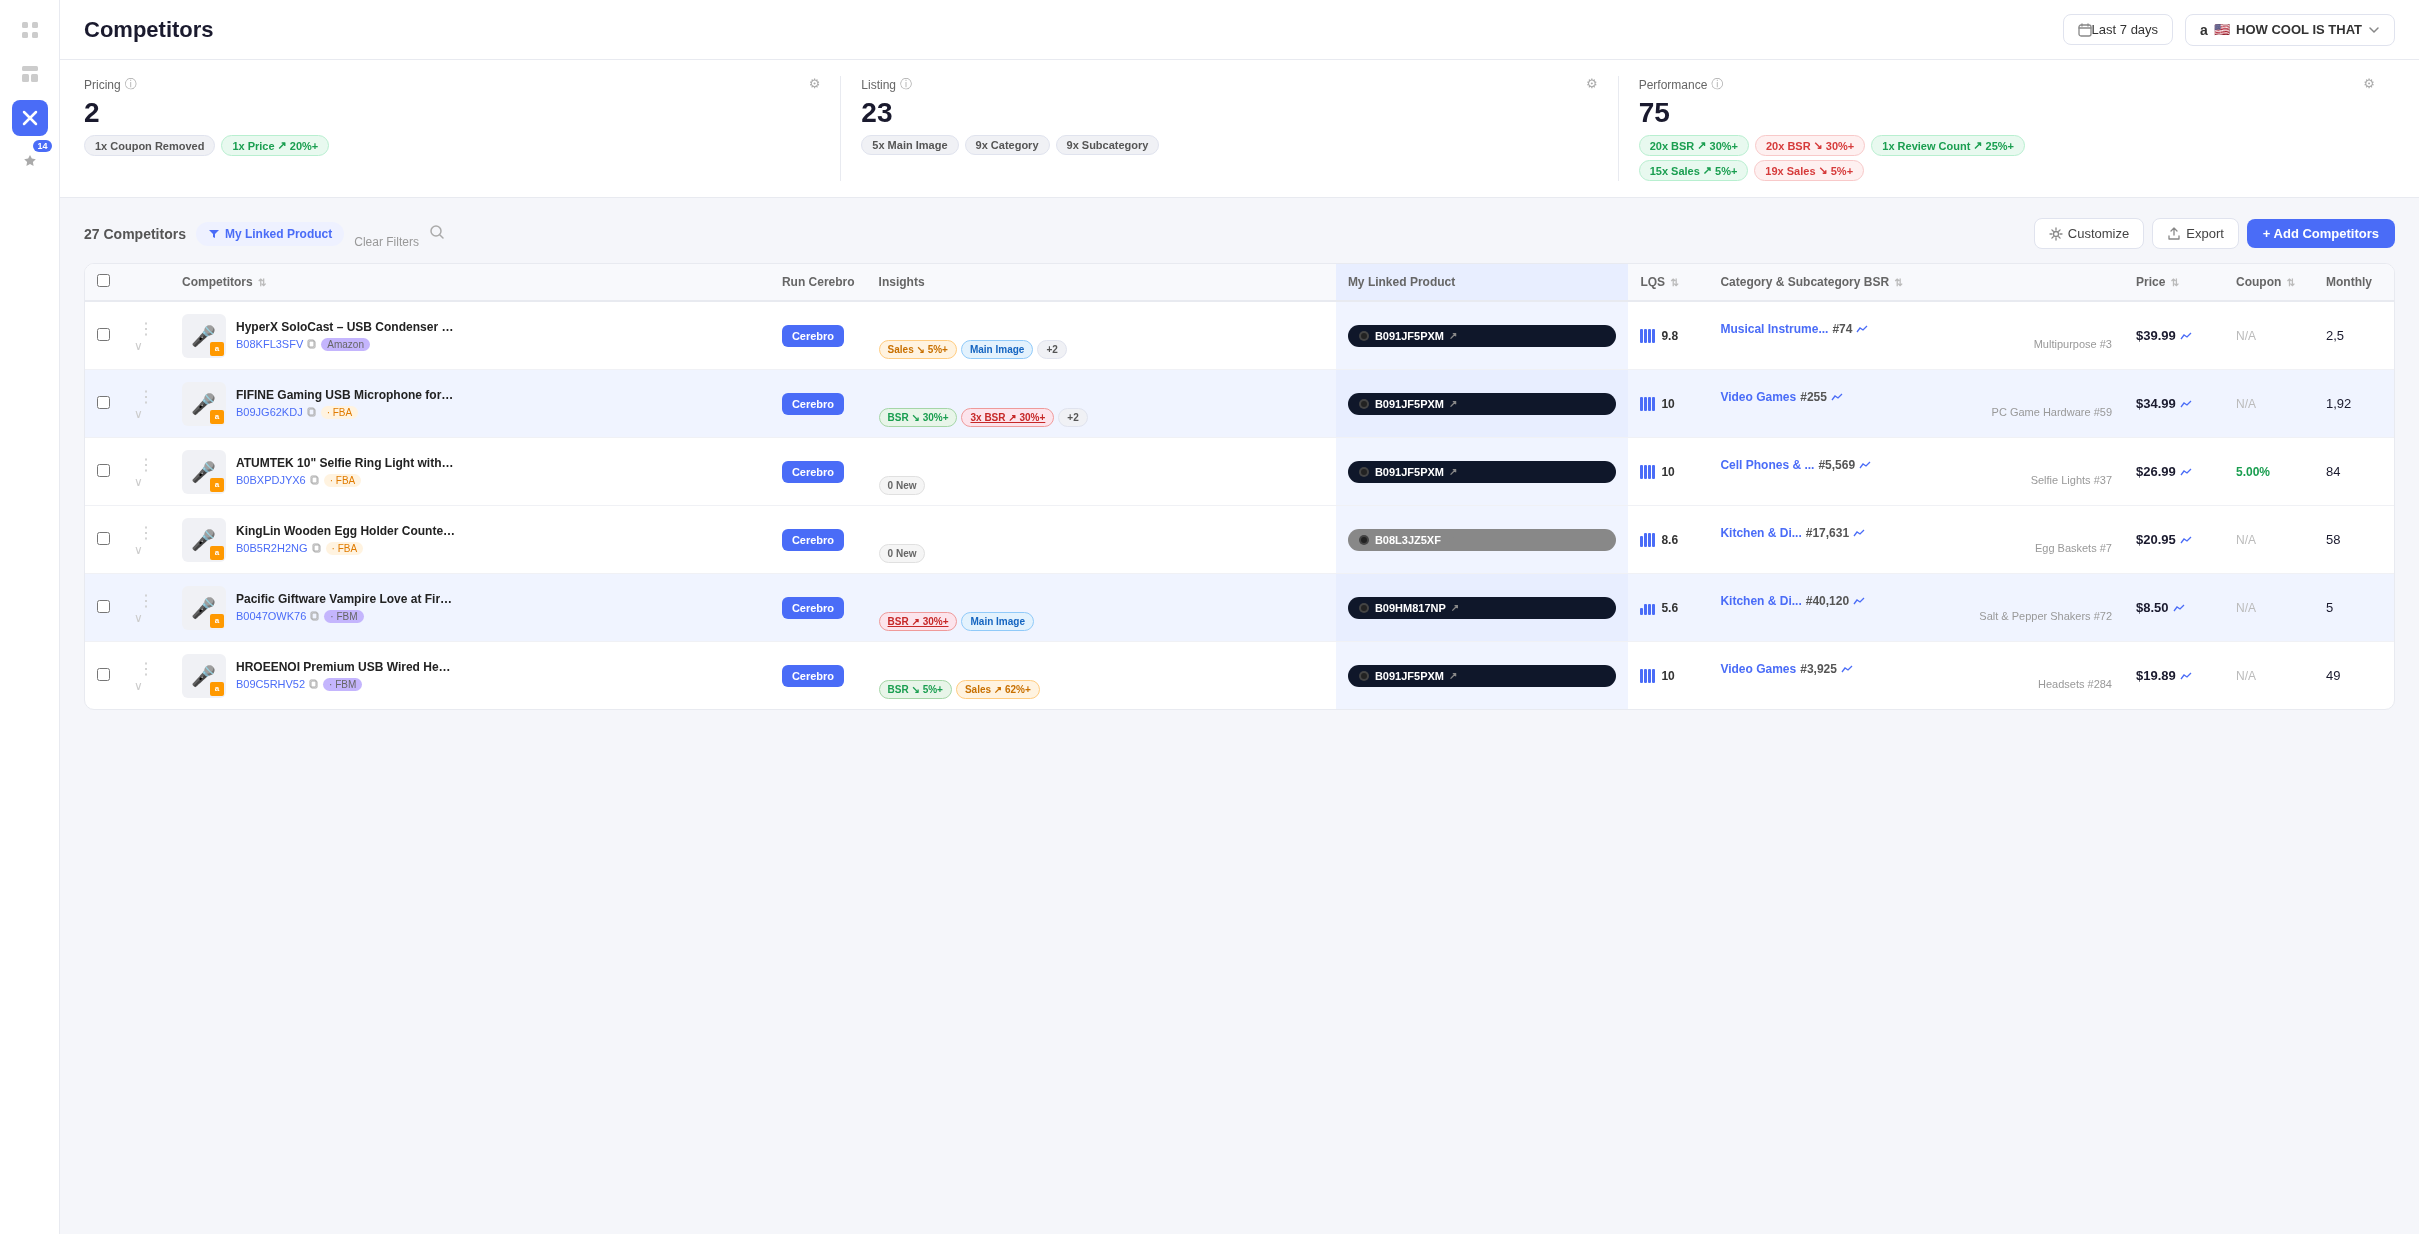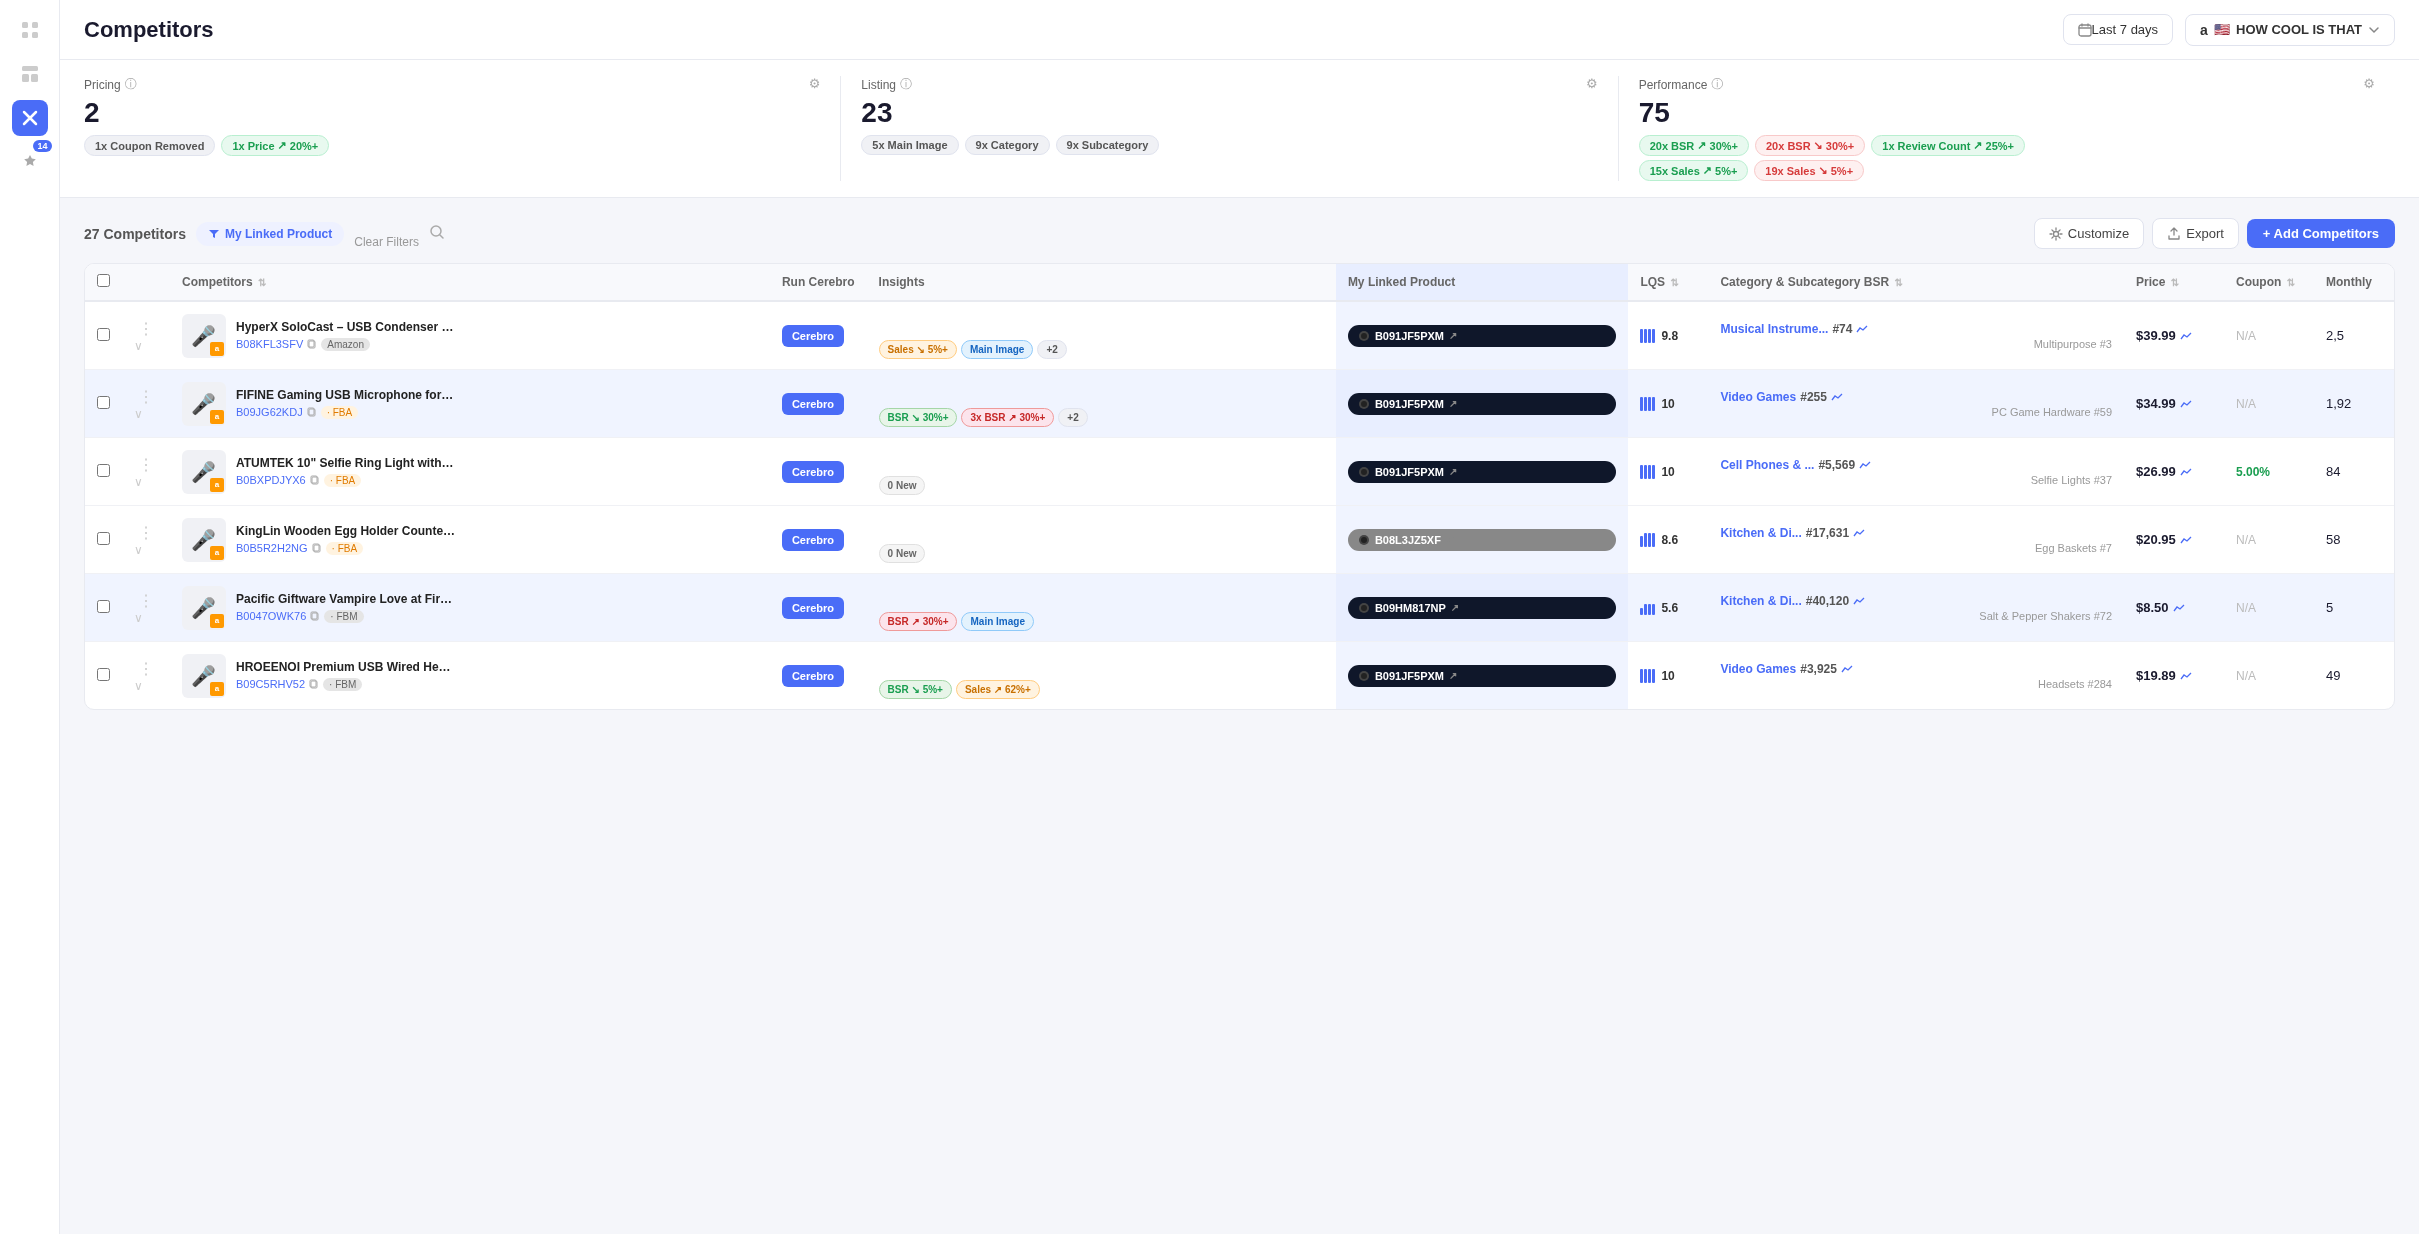--- a/index.html
+++ b/index.html
@@ -237,21 +237,21 @@
       color: #222;
       line-height: 1.3;
       white-space: nowrap;
       overflow: hidden;
       text-overflow: ellipsis;
       max-width: 220px;
     }
     .product-meta { display: flex; align-items: center; gap: 4px; margin-top: 2px; font-size: 11px; color: #888; }
     .asin-link { color: #4a6cf7; font-size: 11px; }
     .platform-badge {
-      background: #e5e5e5;
+      background: #c4b5fd;
       border-radius: 10px;
       padding: 1px 6px;
       font-size: 10px;
       color: #666;
     }
     .platform-badge.fba { color: #e07b00; background: #fff3e0; }
 
     .cerebro-btn {
       background: #4a6cf7;
       color: #fff;
@@ -260,21 +260,21 @@
       padding: 5px 10px;
       font-size: 11px;
       font-weight: 600;
       cursor: pointer;
     }
 
     .insight-tags { display: flex; flex-wrap: wrap; gap: 4px; }
     .itag { border-radius: 12px; padding: 3px 8px; font-size: 10px; font-weight: 600; display: flex; align-items: center; gap: 2px; margin-top: 28px; }
     .itag-sales-down { background: #fff3e0; color: #c87000; border: 1px solid #ffcc80; }
     .itag-bsr-down { background: #e8f5e9; color: #1a9e50; border: 1px solid #a5d6a7; }
-    .itag-bsr-up { background: #fce4ec; color: #c62828; border: 1px solid #ef9a9a; }
+    .itag-bsr-up { background: #fce4ec; color: #c62828; border: 1px solid #ef9a9a; text-decoration: underline; }
     .itag-main-image { background: #e3f2fd; color: #1565c0; border: 1px solid #90caf9; }
     .itag-plus { background: #f0f1f5; color: #555; border: 1px solid #e0e3ee; }
     .itag-new { background: #f5f5f5; color: #666; border: 1px solid #e0e0e0; }
 
     .linked-product-chip {
       display: flex; align-items: center; gap: 5px;
       background: #0f172a;
       color: #fff;
       border-radius: 20px;
       padding: 5px 10px;

